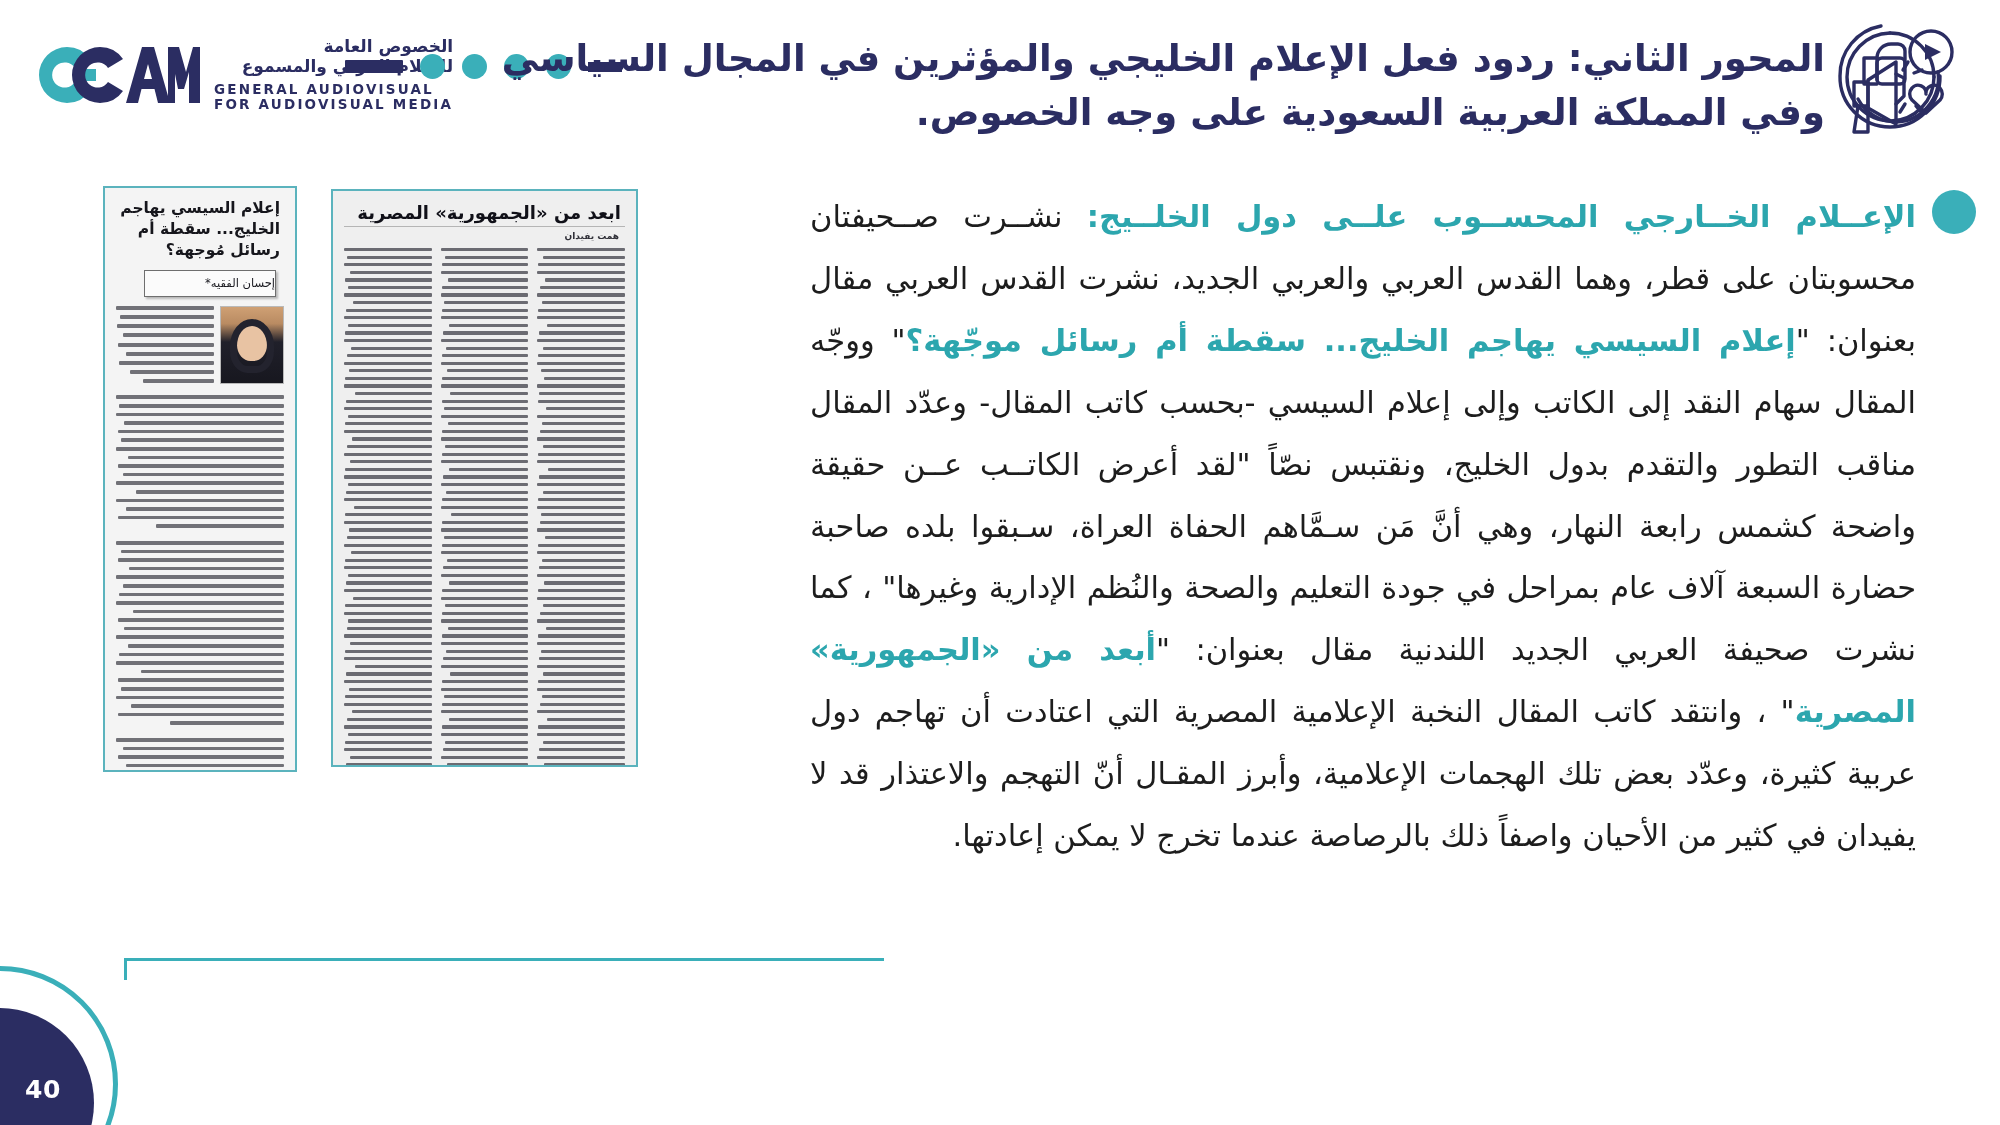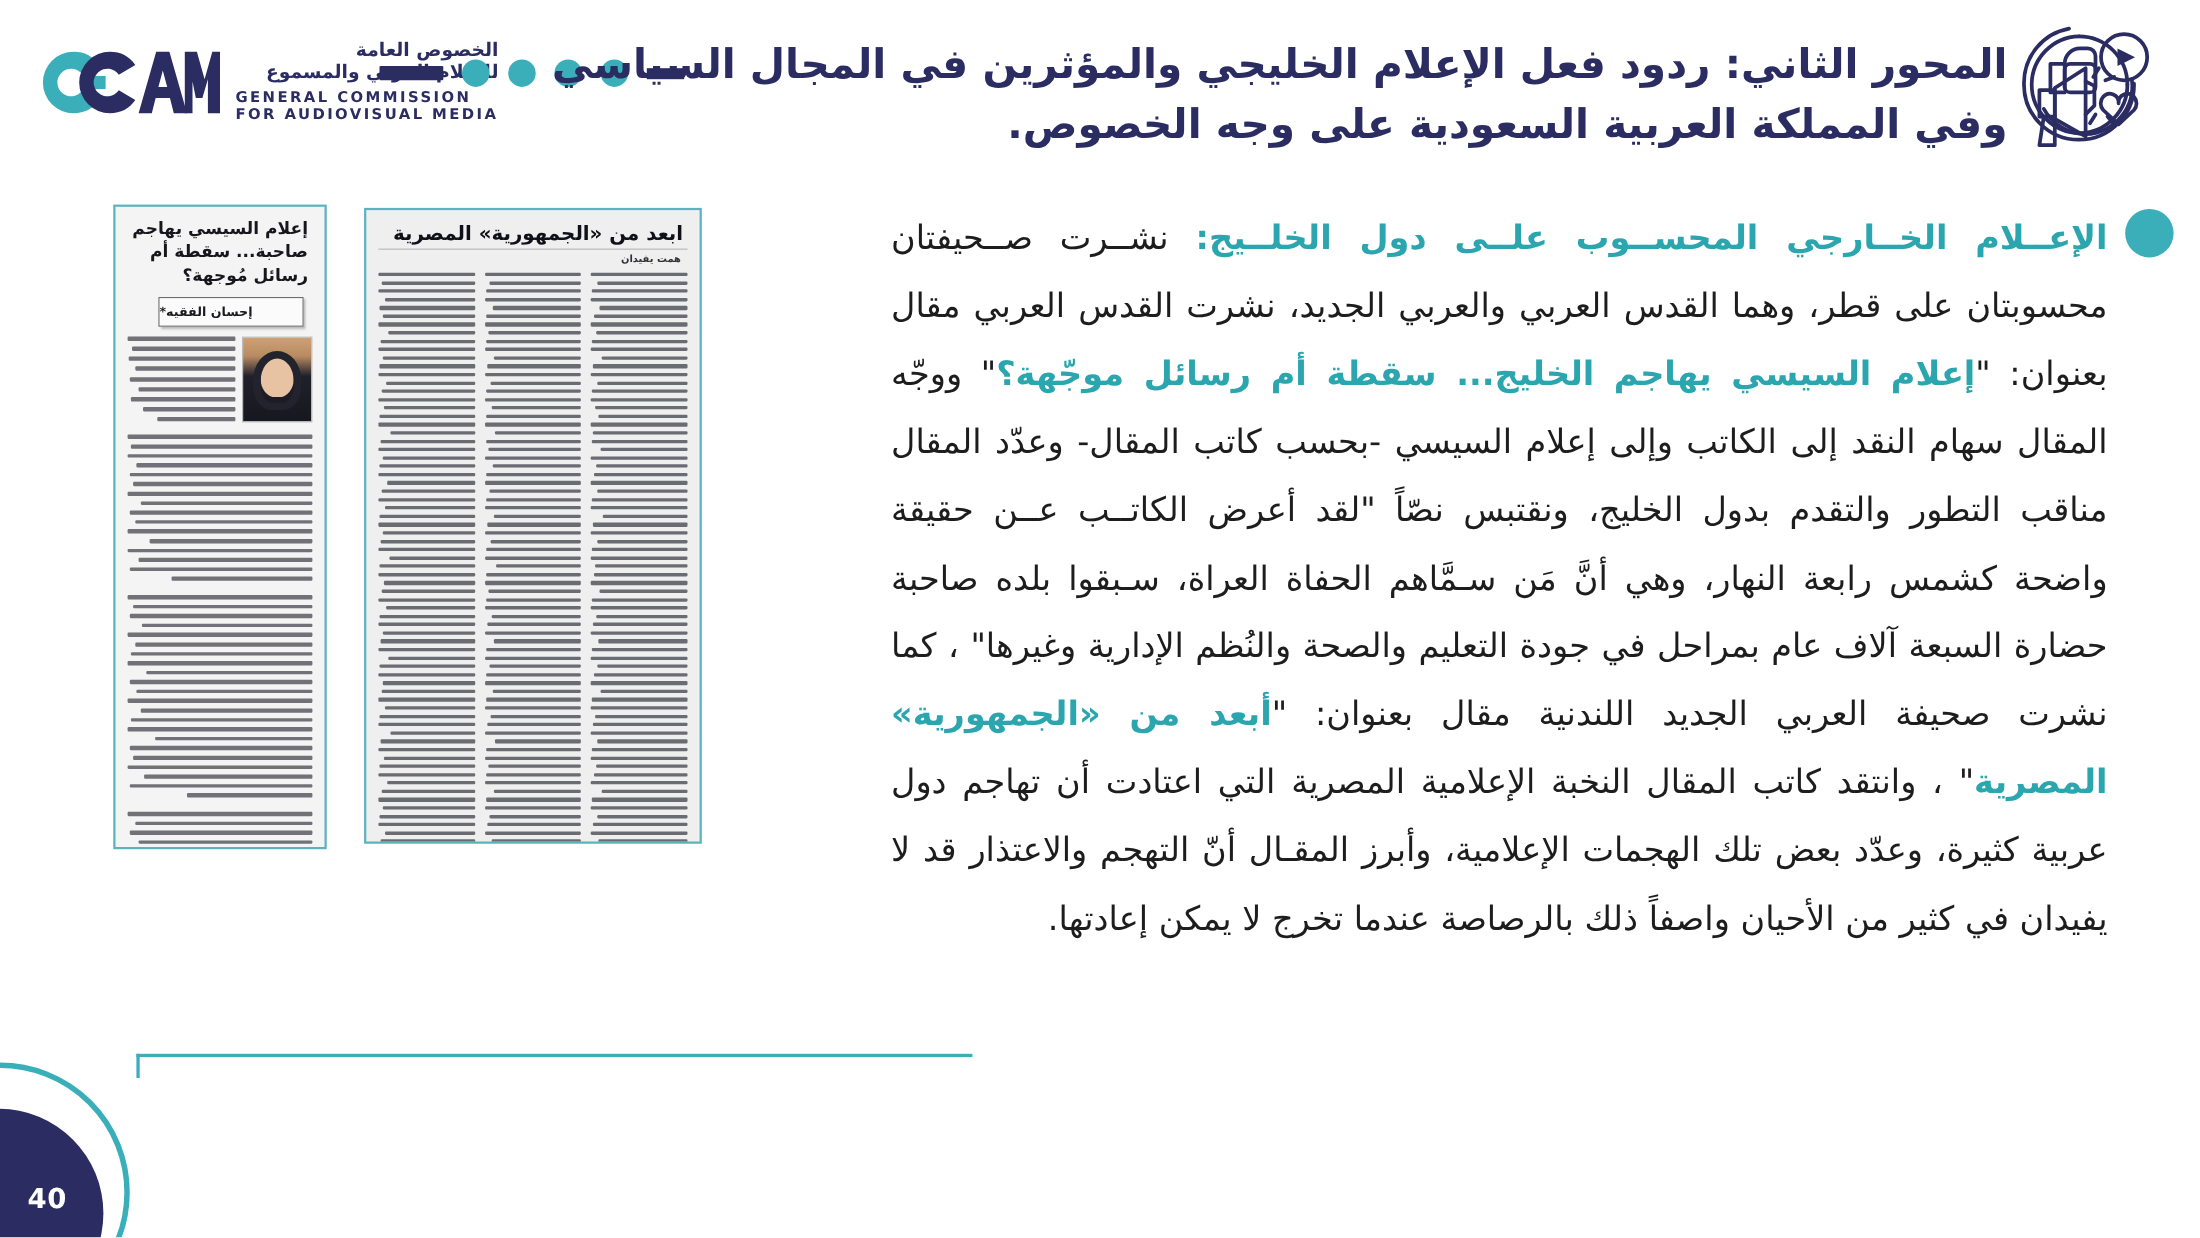--- a/index.html
+++ b/index.html
@@ -156,24 +156,24 @@
     font-size: 15.5px;
     font-weight: 700;
     line-height: 1.35;
     padding-right: 4px;
   }
   .author-box {
     margin: 9px 8px 0 28px;
     border: 1.5px solid #6e6e6e;
     background: #fbfbfb;
     box-shadow: 2px 2px 2px rgba(0,0,0,.25);
-    text-align: left;
+    text-align: right;
     direction: rtl;
     font-size: 11.5px;
-    font-weight: 700;
+    font-weight: 400;
     color: #19191f;
     padding: 5px 0 6px;
   }
   .clip-a-body {
     margin-top: 9px;
     display: flex;
     flex-direction: row-reverse;
     gap: 6px;
   }
   .portrait {
@@ -357,21 +357,21 @@
 
           <path d="M92 59 L108 3 L120 3 L136 59 L124 59 L120.5 45 L107.5 45 L104 59 Z" fill="#2b2d62"></path>
           <path d="M110 35 L114 20 L118 35 Z" fill="#ffffff"></path>
 
           <path d="M134 59 L134 3 L145 3 L152 28 L159 3 L166 3 L166 59 L155 59 L155 28 L150 45 L144 45 L141 30 L141 59 Z" fill="#2b2d62"></path>
         </svg>
       </div>
       <div class="logo-text">
         <div class="logo-ar">الخصوص العامة</div>
         <div class="logo-ar2">للإعلام المرئي والمسموع</div>
-        <div class="logo-en">GENERAL  COMMISSION</div>
+        <div class="logo-en">GENERAL  AUDIOVISUAL</div>
         <div class="logo-en2">FOR AUDIOVISUAL MEDIA</div>
       </div>
     </div>
 
     <div class="deco-dots">
       <span class="deco-bar"></span>
       <span class="deco-dot"></span>
       <span class="deco-dot"></span>
       <span class="deco-dot"></span>
       <span class="deco-dot"></span>
@@ -395,21 +395,21 @@
         <path d="M43 44 L43 66 M43 44 A14 14 0 0 1 57 30 L64 30 A7 7 0 0 1 71 37 L71 52"></path>
         <path d="M43 44 L30 44 L30 70 L43 70"></path>
         <rect x="43" y="44" width="28" height="26" rx="5"></rect>
         <path d="M78 74 A8 8 0 0 1 92 80 A8 8 0 0 1 106 74 A9 9 0 0 1 106 86 L92 99 L78 86 A9 9 0 0 1 78 74 Z"></path>
         <path d="M69 56 L74 48 M80 59 L88 56 M71 90 L66 98 M82 92 L88 99"></path>
       </svg>
     </div>
   </div>
 
   <div class="clip clip-a">
-    <div class="clip-head-a">إعلام السيسي يهاجم صاحبة... سقطة أم رسائل مُوجهة؟</div>
+    <div class="clip-head-a">إعلام السيسي يهاجم الخليج... سقطة أم رسائل مُوجهة؟</div>
     <div class="author-box">إحسان الفقيه*</div>
     <div class="clip-a-body">
       <div class="portrait"></div>
       <div class="fake-lines">
         <div class="fake-line" style="width:100%"></div>
         <div class="fake-line" style="width:96%"></div>
         <div class="fake-line" style="width:99%"></div>
         <div class="fake-line" style="width:93%"></div>
         <div class="fake-line" style="width:98%"></div>
         <div class="fake-line" style="width:90%"></div>

